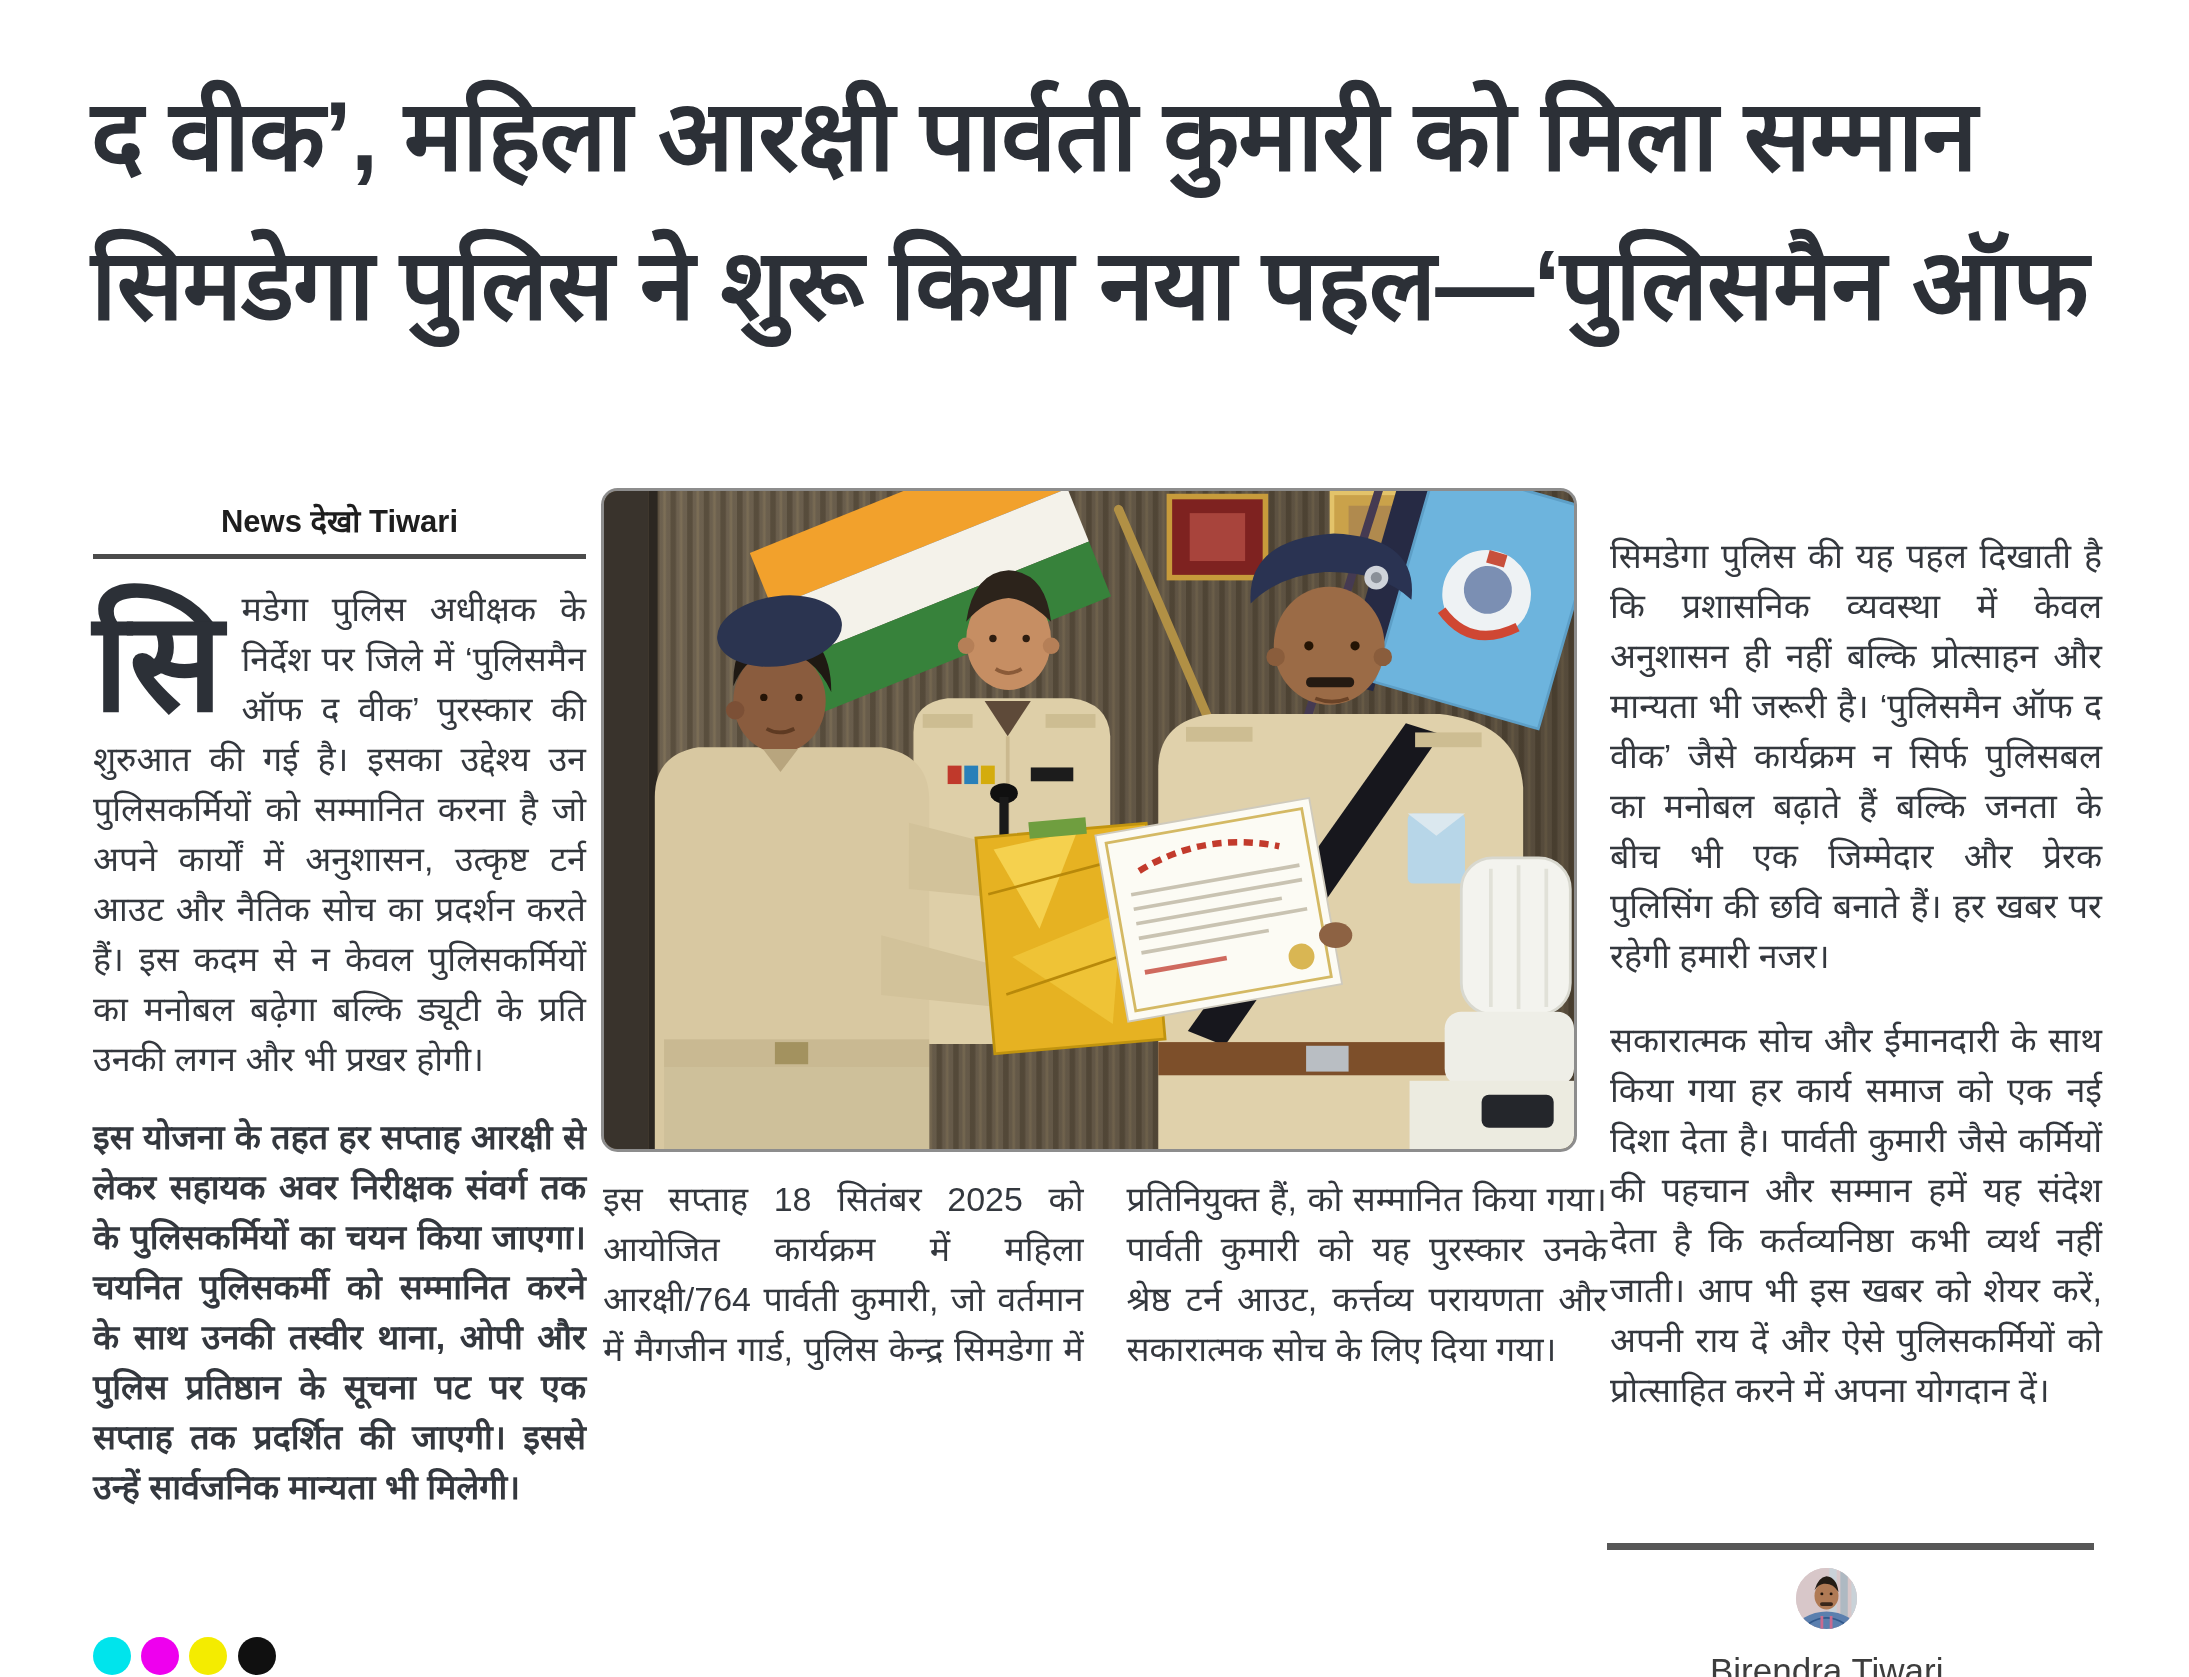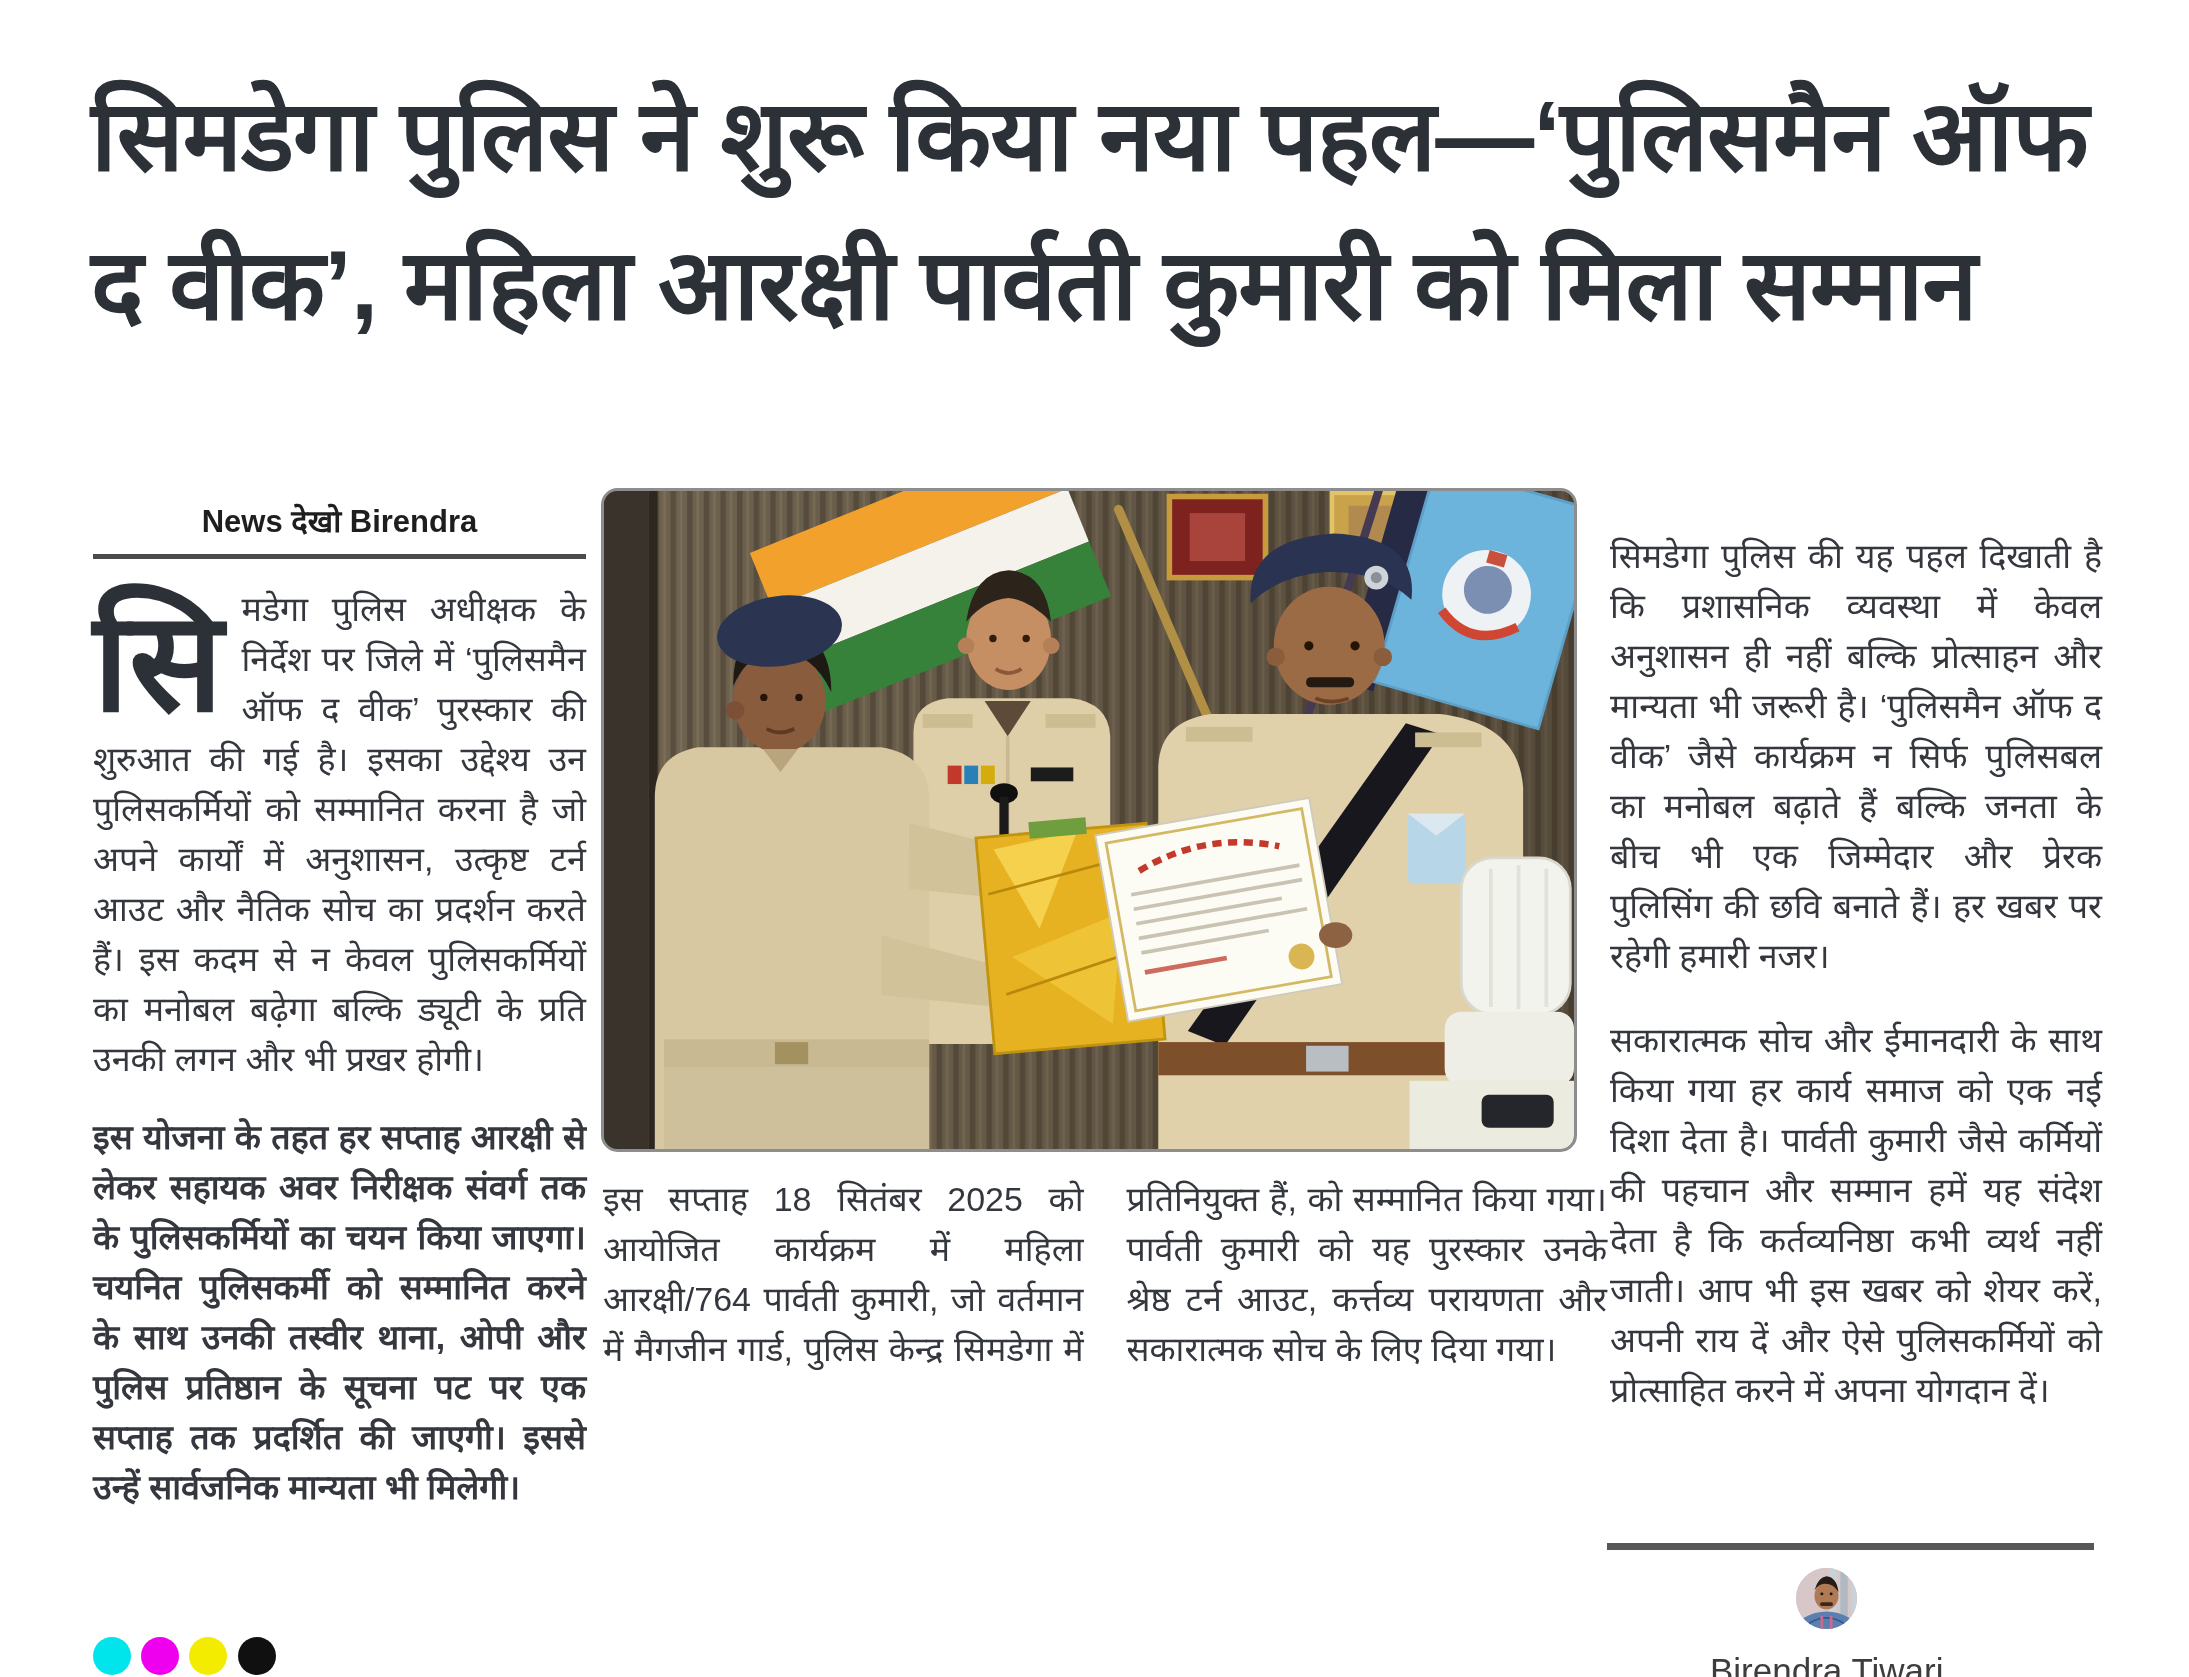--- a/index.html
+++ b/index.html
@@ -50,27 +50,27 @@
   .dot-m{background:#ee00ee;}
   .dot-y{background:#f4ec00;}
   .dot-k{background:#101010;}
 </style>
 </head>
 <body>
 
 <div class="page" lang="hi">
 
   <div class="headline">
+    <div>द वीक’, महिला आरक्षी पार्वती कुमारी को मिला सम्मान</div>
     <div>सिमडेगा पुलिस ने शुरू किया नया पहल—‘पुलिसमैन ऑफ</div>
-    <div>द वीक’, महिला आरक्षी पार्वती कुमारी को मिला सम्मान</div>
   </div>
 
 
   <div class="col-left">
-    <div class="brand">News देखो Birendra</div>
+    <div class="brand">News देखो Tiwari</div>
     <div class="brand-rule"></div>
     <p class="body-text p1"><span class="dropcap">सि</span><span>मडेगा पुलिस अधीक्षक के निर्देश पर जिले में ‘पुलिसमैन ऑफ द वीक’ पुरस्कार की शुरुआत की गई है। इसका उद्देश्य उन पुलिसकर्मियों को सम्मानित करना है जो अपने कार्यों में अनुशासन, उत्कृष्ट टर्न आउट और नैतिक सोच का प्रदर्शन करते हैं। इस कदम से न केवल पुलिसकर्मियों का मनोबल बढ़ेगा बल्कि ड्यूटी के प्रति उनकी लगन और भी प्रखर होगी।</span></p>
     <p class="body-text p2">इस योजना के तहत हर सप्ताह आरक्षी से लेकर सहायक अवर निरीक्षक संवर्ग तक के पुलिसकर्मियों का चयन किया जाएगा। चयनित पुलिसकर्मी को सम्मानित करने के साथ उनकी तस्वीर थाना, ओपी और पुलिस प्रतिष्ठान के सूचना पट पर एक सप्ताह तक प्रदर्शित की जाएगी। इससे उन्हें सार्वजनिक मान्यता भी मिलेगी।</p>
   </div>
 
   <div class="photo">
     <svg viewBox="0 0 1050 714" preserveAspectRatio="none">
       <defs>
         <pattern id="wd" width="18" height="20" patternUnits="userSpaceOnUse">
           <rect width="18" height="20" fill="#6f6351"></rect>

